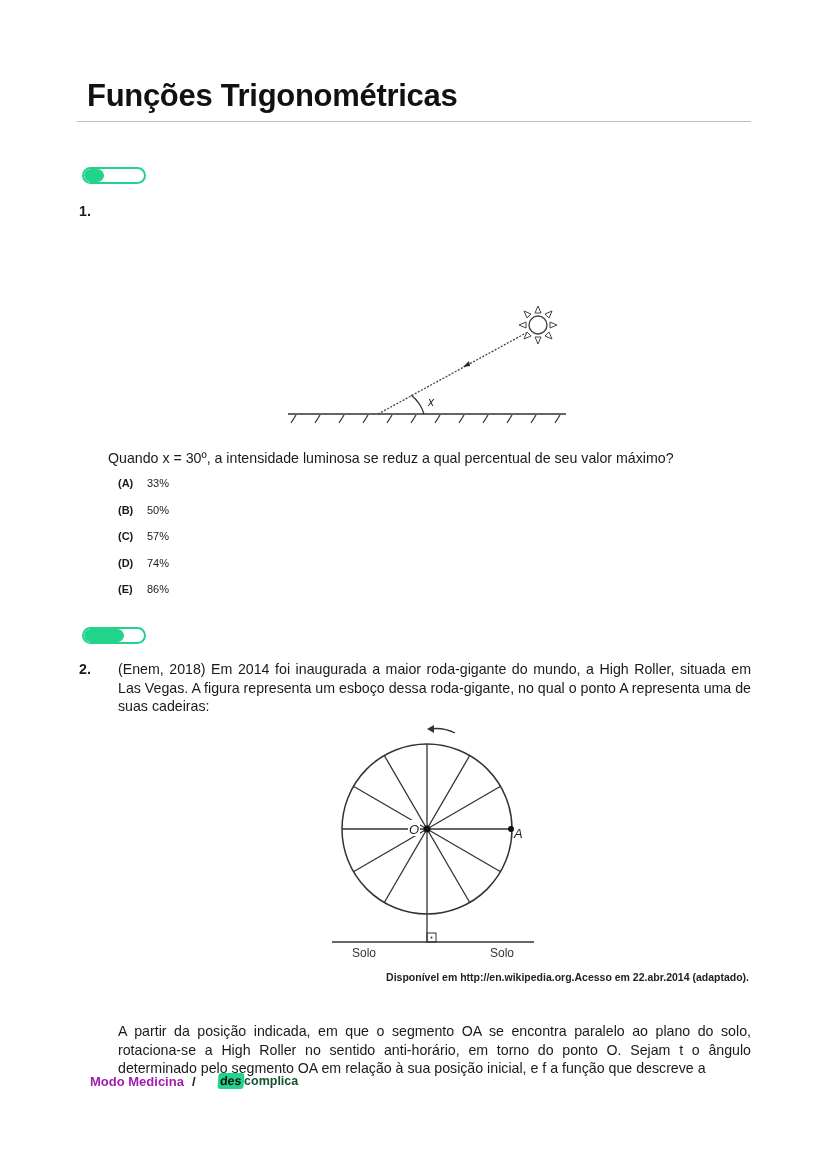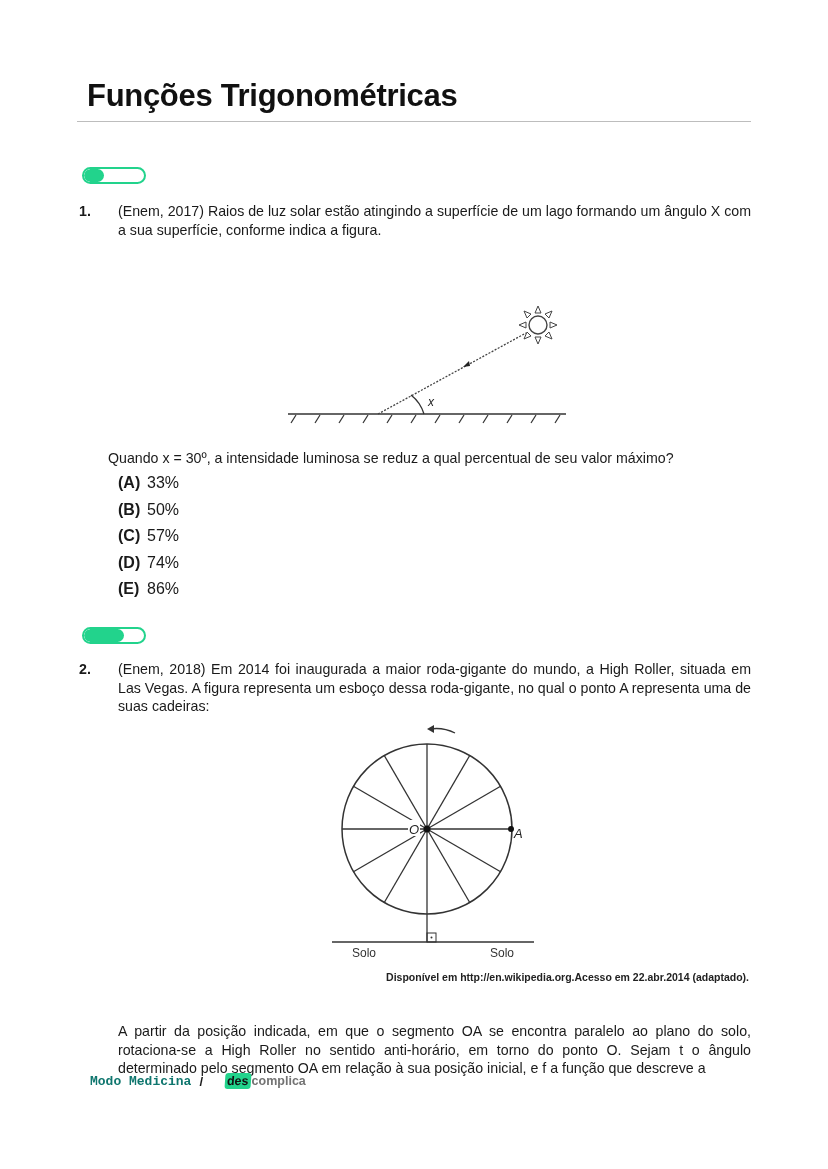--- a/index.html
+++ b/index.html
@@ -13,49 +13,48 @@
   .difficulty { position: absolute; left: 82px; width: 64px; height: 17px; border: 2px solid #22d38c;
                 border-radius: 10px; box-sizing: border-box; overflow: hidden; }
   .difficulty .fill { position: absolute; left: 0; top: 0; bottom: 0; background: #22d38c; border-radius: 10px; }
 
   .q { position: absolute; left: 79px; width: 672px; font-size: 14.2px; line-height: 18.5px; }
   .q .num { position: absolute; left: 0; top: 0; font-weight: 700; }
   .q .body { margin-left: 39px; text-align: justify; }
   .q .body p { margin: 0; }
 
   .prompt { position: absolute; left: 108px; font-size: 14.2px; line-height: 18px; }
-  .options { position: absolute; left: 118px; margin: 0; padding: 0; list-style: none; font-size: 16px; }
+  .options { position: absolute; left: 118px; margin: 0; padding: 0; list-style: none; font-size: 11px; }
   .options li { height: 26.5px; line-height: 18px; }
   .options .letter { font-weight: 700; display: inline-block; width: 29px; }
 
   .source { position: absolute; right: 79px; top: 971px; font-size: 10.5px; font-weight: 700; color: #222; padding-left: 28px; }
 
   .footer { position: absolute; left: 90px; top: 1073px; display: flex; align-items: center; font-size: 13px; }
-  .footer .brand { font-weight: 700; color: #0f766e; font-family: Liberation Mono, monospace; }
+  .footer .brand { font-weight: 700; color: #a21caf; }
   .footer .sep { margin: 0 0 0 8px; font-weight: 700; }
   .logo { margin-left: 22px; display: flex; align-items: center; font-weight: 700; font-size: 12.5px; }
   .logo .des { background: #22d38c; color: #111; padding: 1px 2px; border-radius: 3px; transform: skewX(-4deg); }
-  .logo .complica { color: #737373; margin-left: 1px; }
+  .logo .complica { color: #14532d; margin-left: 1px; }
 
   svg { position: absolute; }
 </style>
 </head>
 <body>
 
 <h1 class="page-title">Funções Trigonométricas</h1>
 <div class="title-rule"></div>
 
 <div class="difficulty" style="top:167px;">
   <div class="fill" style="width:33%;"></div>
 </div>
 
 <div class="q" style="top:202px;">
   <span class="num">1.</span>
   <div class="body">
-    <p>(Enem, 2017) Raios de luz solar estão atingindo a superfície de um lago formando um ângulo X com a sua superfície, conforme indica a figura.</p>
   </div>
 </div>
 
 <svg style="left:280px; top:295px;" width="300" height="140" viewBox="280 295 300 140">
 
   <line x1="288" y1="414" x2="566" y2="414" stroke="#333" stroke-width="1.5"></line>
   <g stroke="#333" stroke-width="1.2">
     <line x1="296" y1="415" x2="291" y2="423"></line>
       <line x1="320" y1="415" x2="315" y2="423"></line>
     <line x1="344" y1="415" x2="339" y2="423"></line>

